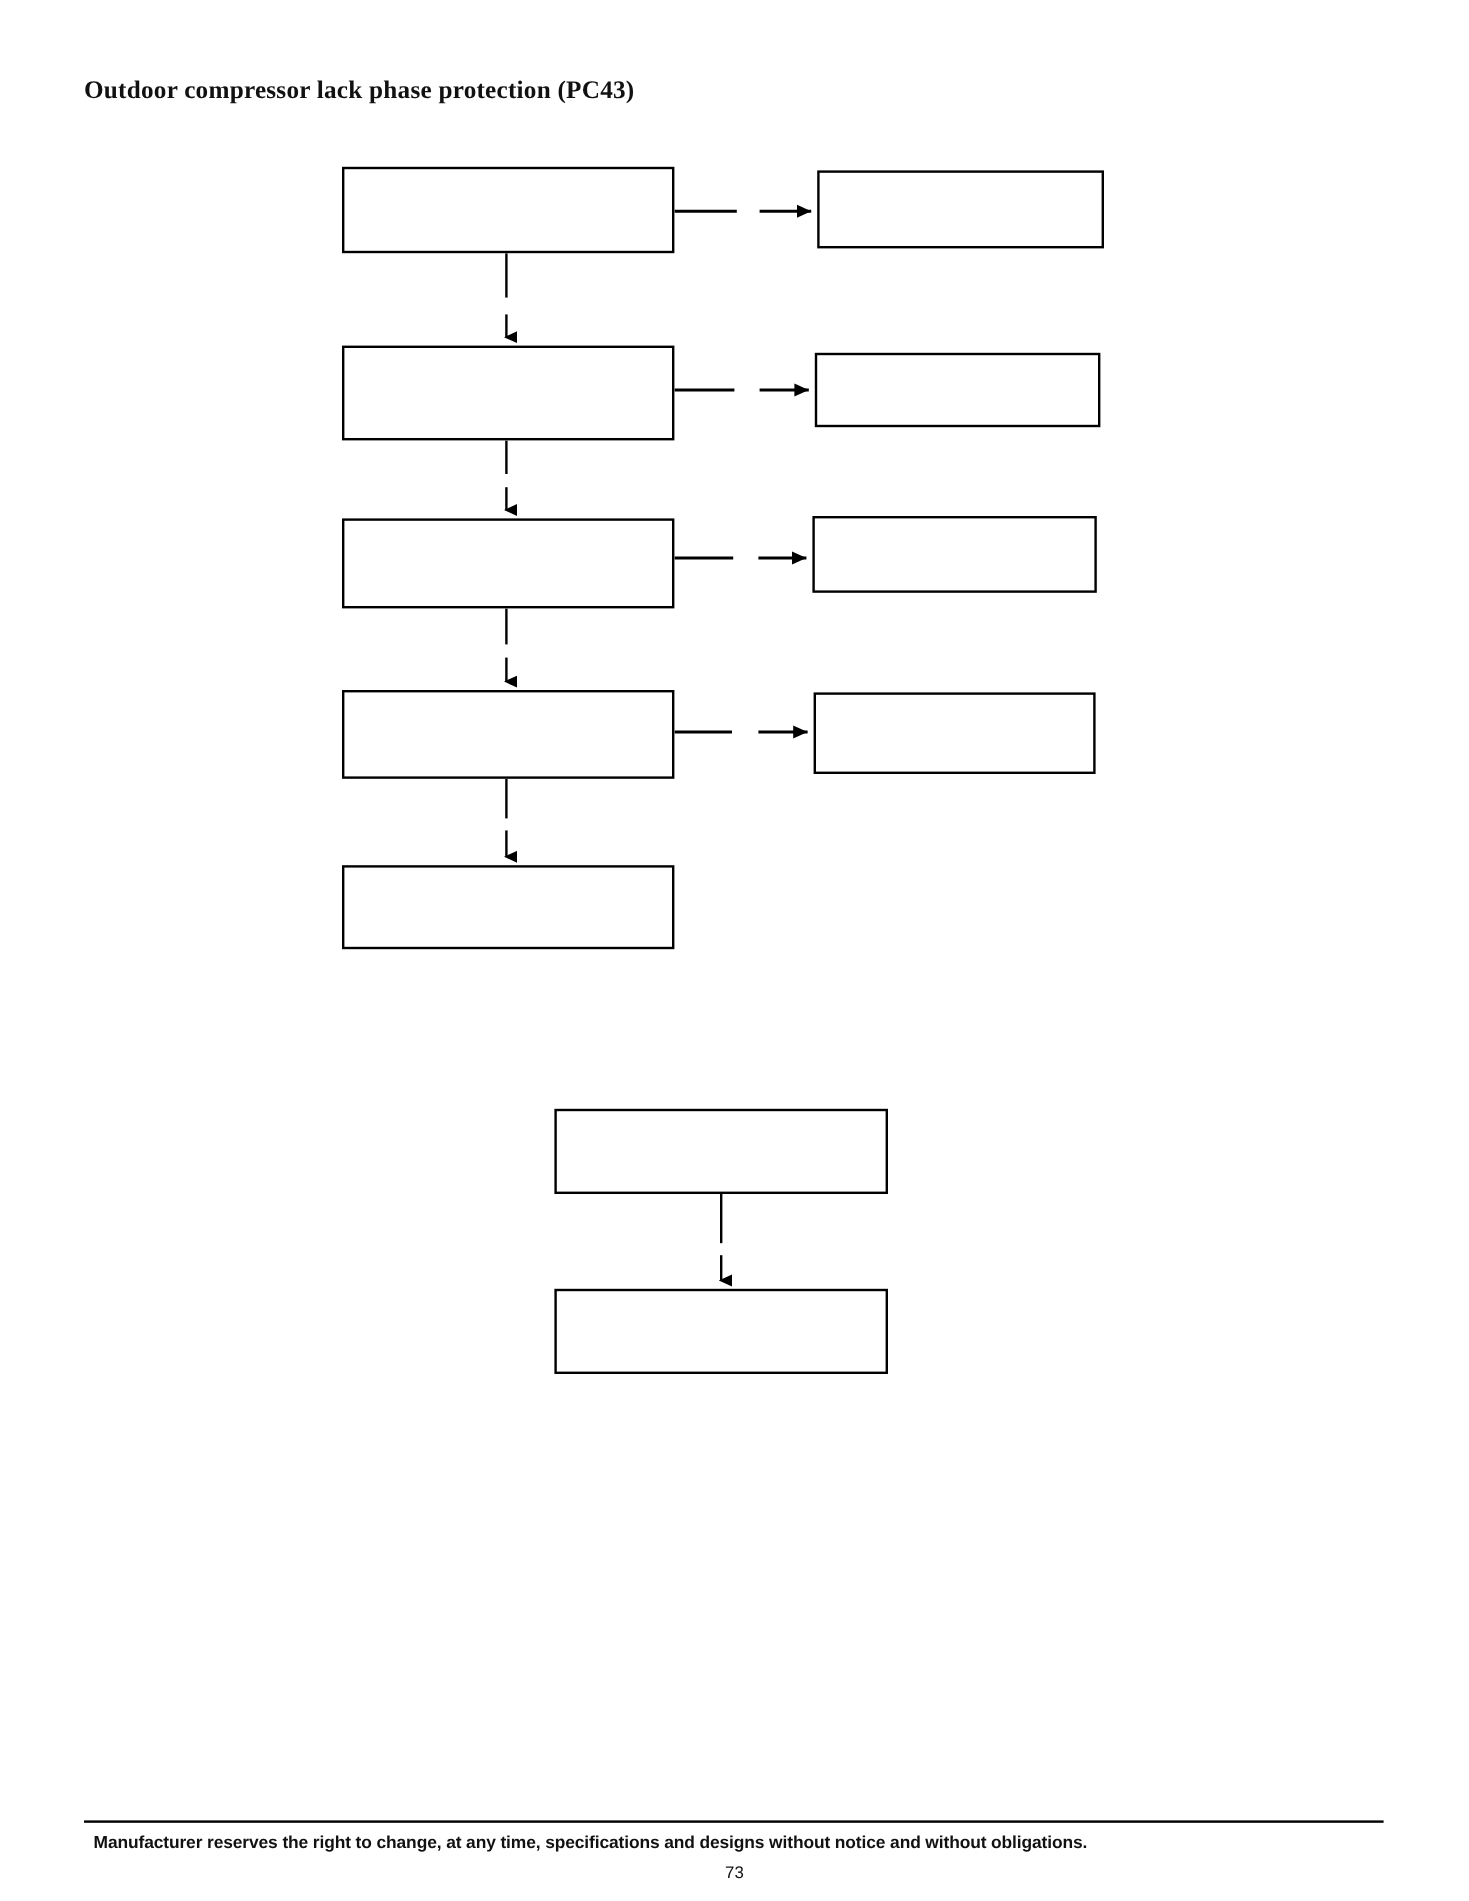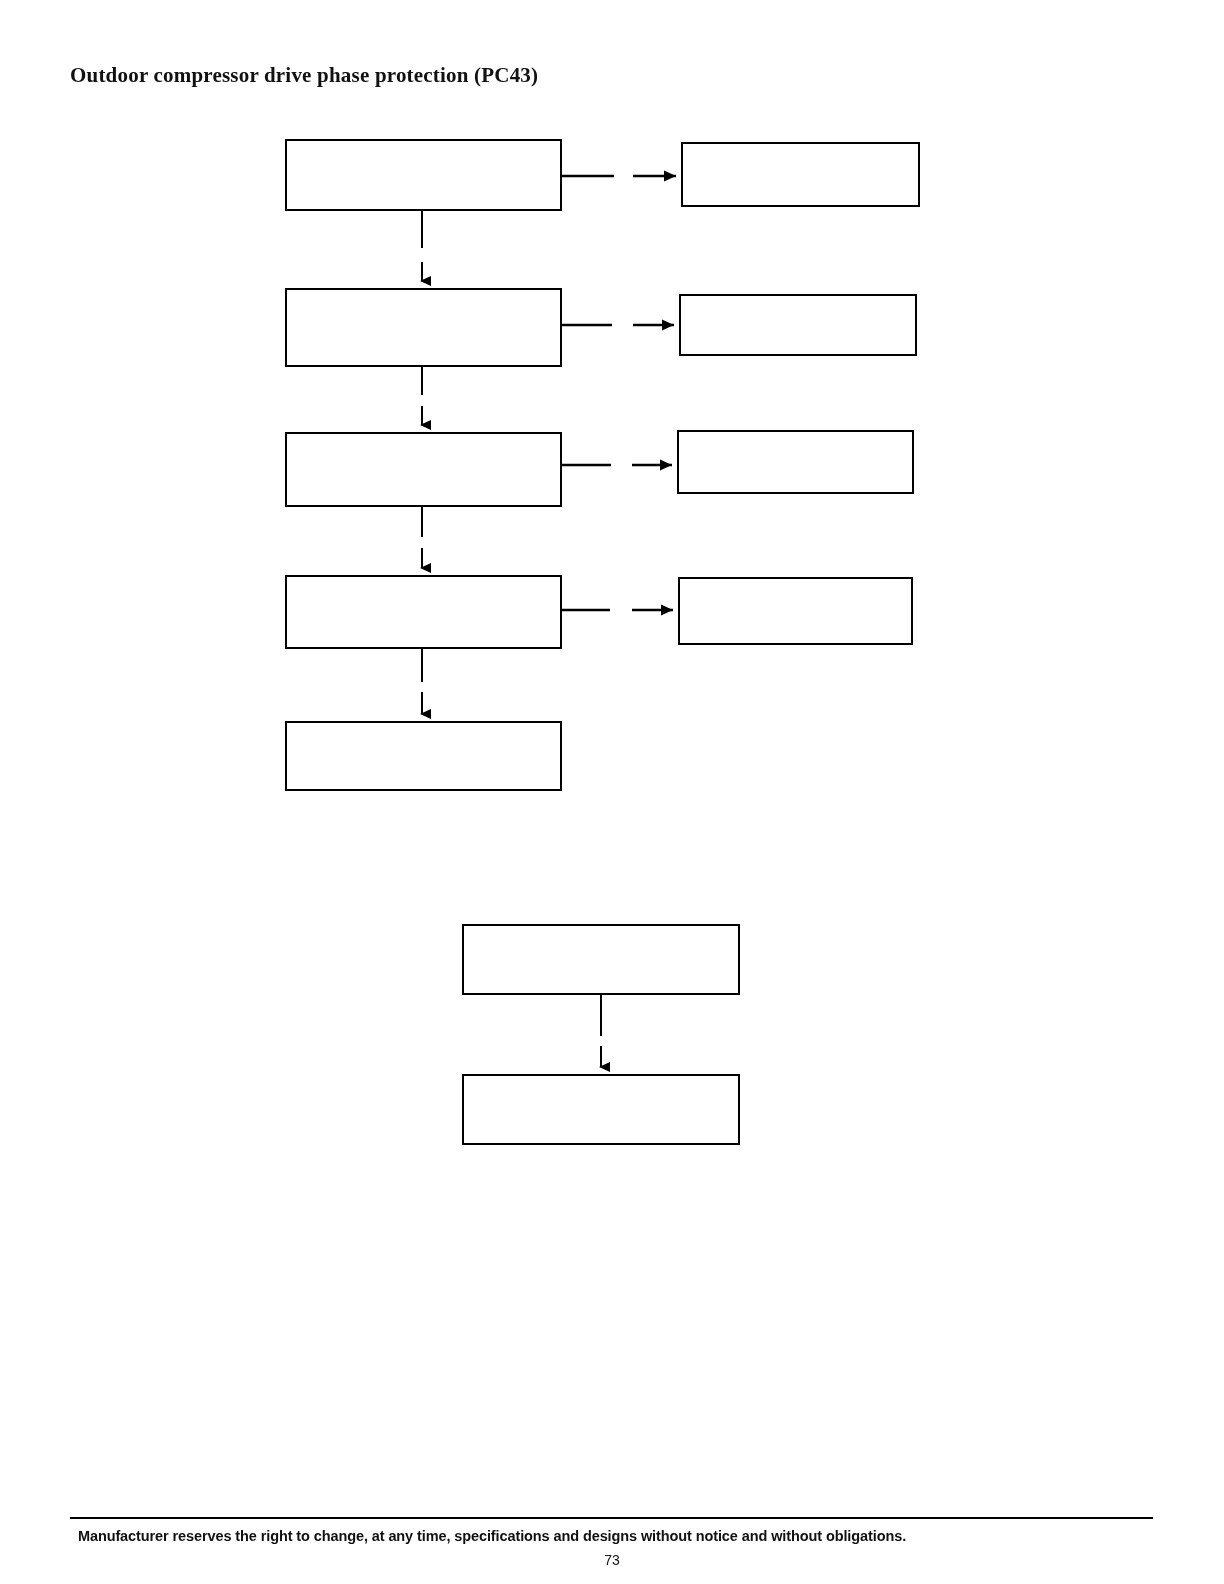--- a/index.html
+++ b/index.html
@@ -110,21 +110,21 @@
     font-family: "Liberation Sans", sans-serif;
     font-size: 14px;
     color: #111111;
   }
 </style>
 </head>
 <body>
 
 <div class="page">
 
-  <div class="section-heading" id="heading-pc43">Outdoor compressor drive phase protection (PC43)</div>
+  <div class="section-heading" id="heading-pc43">Outdoor compressor lack phase protection (PC43)</div>
 
   <div class="flowchart">
     <svg width="1224" height="1584" viewBox="0 0 1224 1584" xmlns="http://www.w3.org/2000/svg">
       <defs>
         <marker id="arrow-down" markerWidth="12" markerHeight="12" refX="5" refY="9" orient="auto" markerUnits="userSpaceOnUse">
           <path d="M0,0 L10,0 L5,11 Z" fill="#000000"></path>
         </marker>
         <marker id="arrow-right" markerWidth="13" markerHeight="12" refX="12" refY="6" orient="auto" markerUnits="userSpaceOnUse">
           <path d="M0,0.5 L12,6 L0,11.5 Z" fill="#000000"></path>
         </marker>

